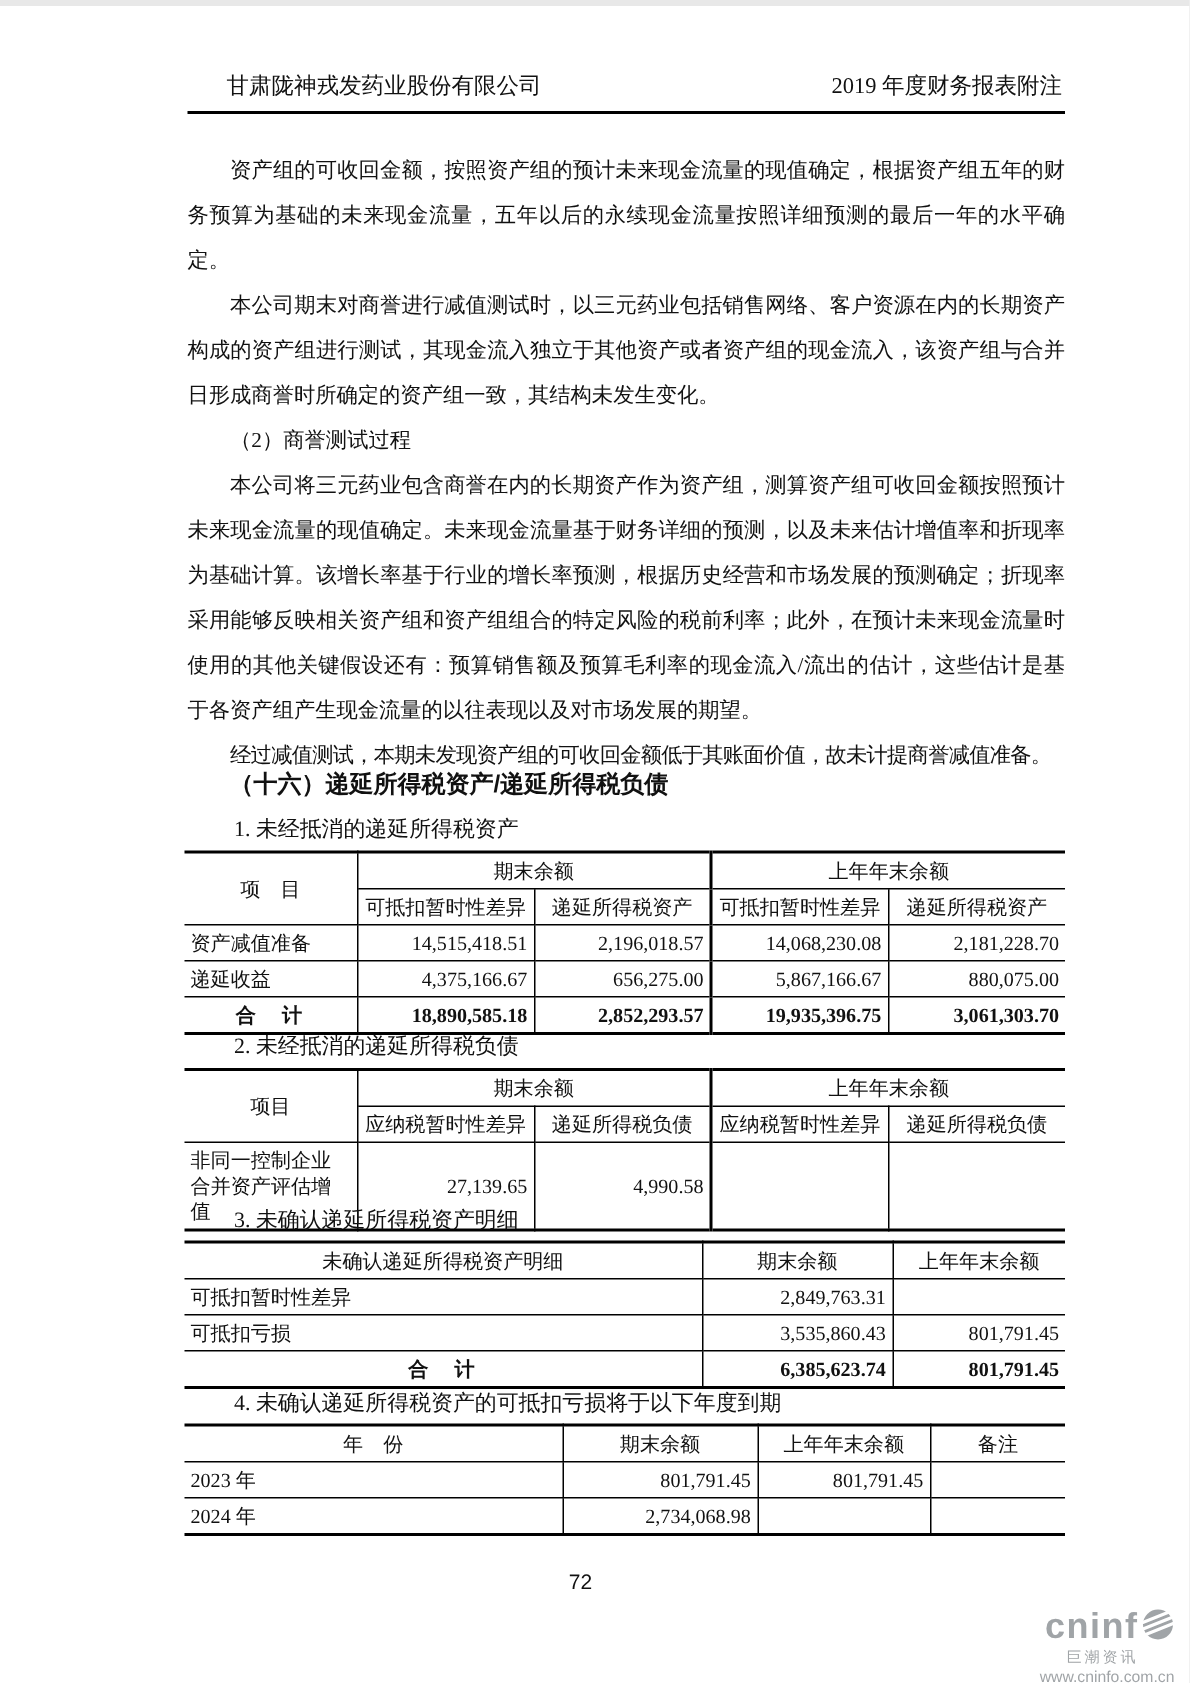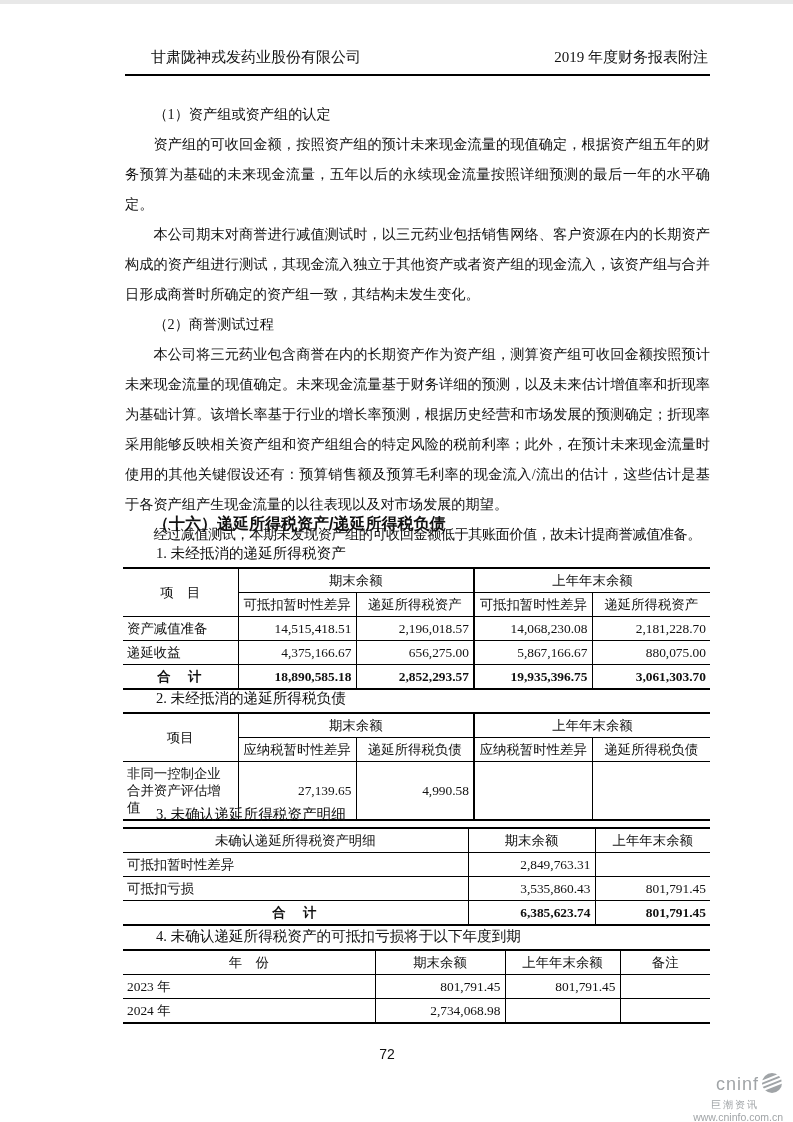--- a/index.html
+++ b/index.html
@@ -69,36 +69,35 @@
     position:absolute;top:1042px;left:0;width:774px;
     text-align:center;font-size:14px;
     font-family:"Liberation Sans","DejaVu Sans",sans-serif;
   }
   .cninfo{
     position:absolute;top:1068px;right:10px;
     text-align:right;color:#a0a4a7;line-height:1.1;
     font-family:"Liberation Sans","DejaVu Sans",sans-serif;
   }
   .cninfo .brand{display:flex;align-items:center;justify-content:flex-end;gap:2px;}
-  .cninfo .brand-text{font-size:18px;font-weight:normal;letter-spacing:1px;}
+  .cninfo .brand-text{font-size:24px;font-weight:bold;letter-spacing:1px;}
   .cninfo .sub{font-size:10px;letter-spacing:2px;margin-top:1px;padding-right:24px;}
   .cninfo .url{font-size:10.5px;margin-top:2px;}
 </style>
 </head>
 <body>
 
 <div class="page">
 
   <div class="doc-header">
     <span class="company">甘肃陇神戎发药业股份有限公司</span>
     <span class="report">2019 年度财务报表附注</span>
   </div>
 
   <div class="sec-text">
-    <p class="sub">（1）资产组或资产组的认定</p>
     <p class="para">资产组的可收回金额，按照资产组的预计未来现金流量的现值确定，根据资产组五年的财务预算为基础的未来现金流量，五年以后的永续现金流量按照详细预测的最后一年的水平确定。</p>
     <p class="para">本公司期末对商誉进行减值测试时，以三元药业包括销售网络、客户资源在内的长期资产构成的资产组进行测试，其现金流入独立于其他资产或者资产组的现金流入，该资产组与合并日形成商誉时所确定的资产组一致，其结构未发生变化。</p>
     <p class="sub">（2）商誉测试过程</p>
     <p class="para">本公司将三元药业包含商誉在内的长期资产作为资产组，测算资产组可收回金额按照预计未来现金流量的现值确定。未来现金流量基于财务详细的预测，以及未来估计增值率和折现率为基础计算。该增长率基于行业的增长率预测，根据历史经营和市场发展的预测确定；折现率采用能够反映相关资产组和资产组组合的特定风险的税前利率；此外，在预计未来现金流量时使用的其他关键假设还有：预算销售额及预算毛利率的现金流入/流出的估计，这些估计是基于各资产组产生现金流量的以往表现以及对市场发展的期望。</p>
     <p class="para tight">经过减值测试，本期未发现资产组的可收回金额低于其账面价值，故未计提商誉减值准备。</p>
   </div>
 
   <div class="h16">（十六）递延所得税资产/递延所得税负债</div>
 
   <div class="cap" style="top:536px">1. 未经抵消的递延所得税资产</div>

